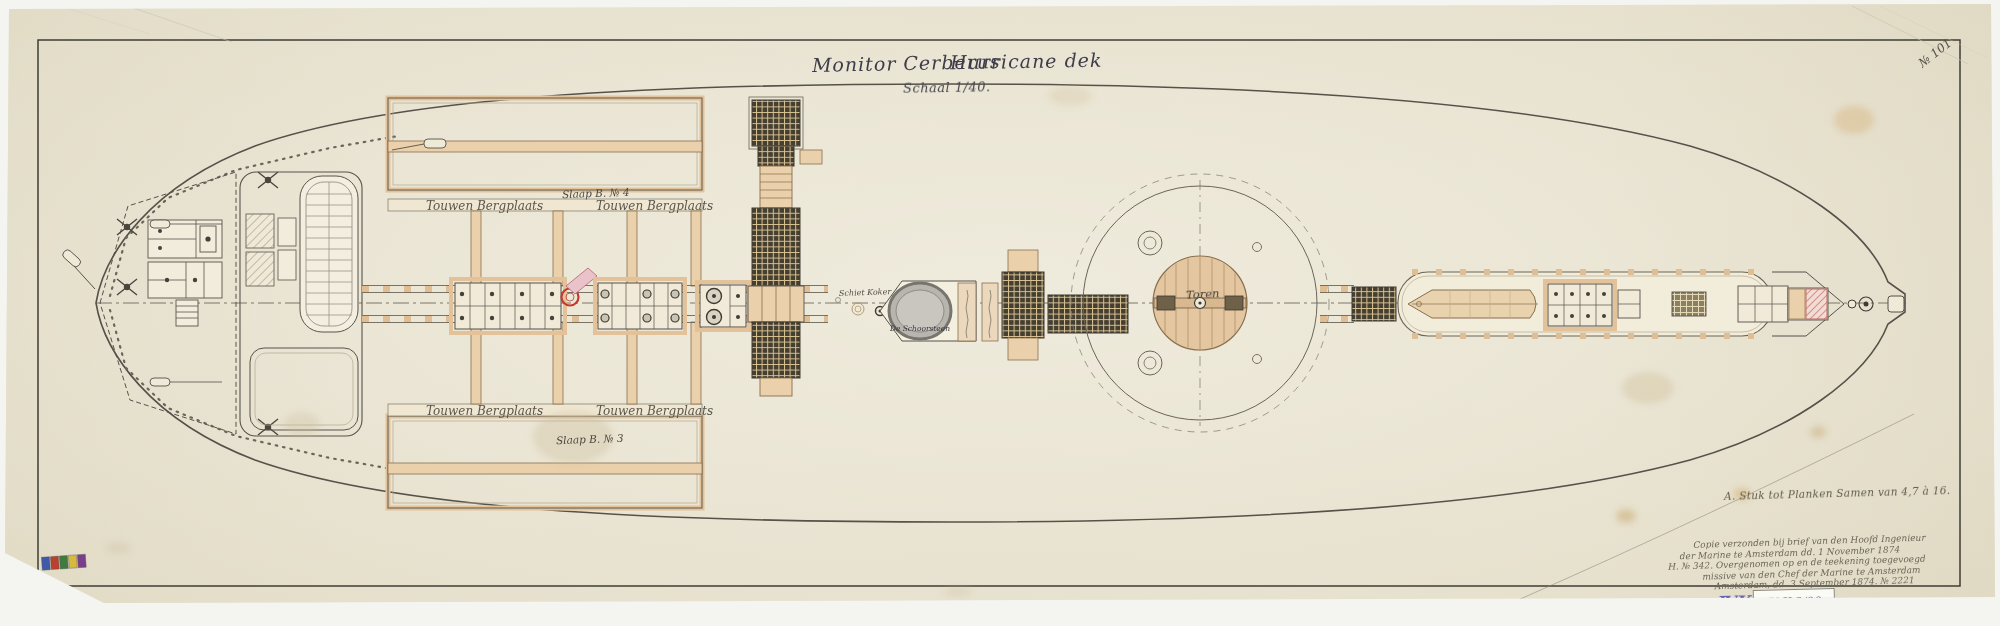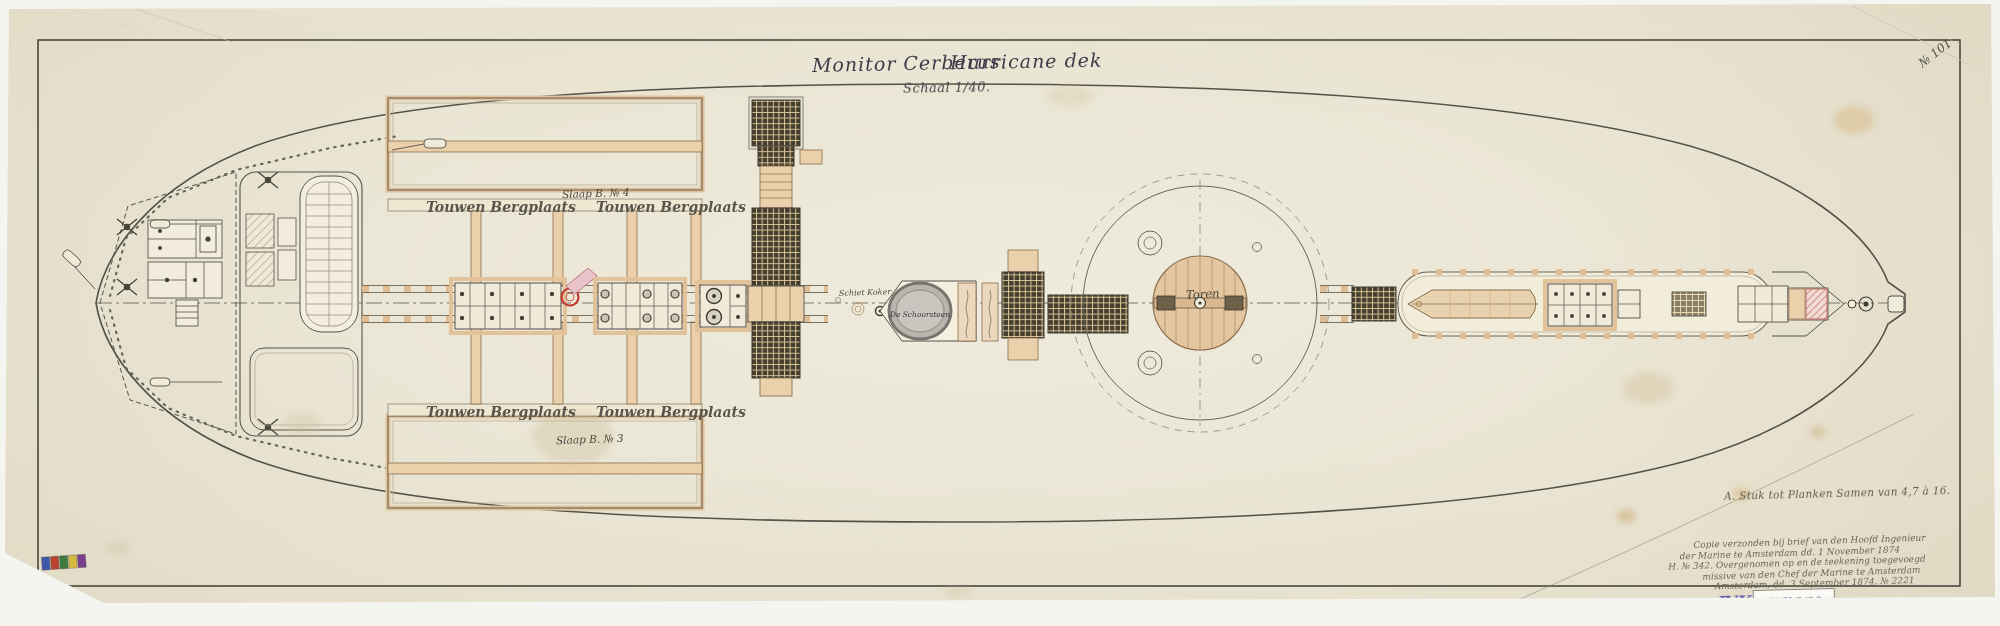--- a/index.html
+++ b/index.html
@@ -19,27 +19,27 @@
   }
   svg{position:absolute;left:0;top:0;}
   .txt{position:absolute;color:#45424c;white-space:nowrap;pointer-events:none;}
   .hand{font-style:italic;}
   .title-ship{left:812px;top:52px;font-size:19px;letter-spacing:1px;transform:rotate(-1.2deg);color:#3e3c48;}
   .title-sheet{left:950px;top:50px;font-size:19px;letter-spacing:1px;transform:rotate(-1deg);color:#3e3c48;}
   .title-scale{left:903px;top:80px;font-size:13px;letter-spacing:.5px;transform:rotate(-1deg);color:#4a4850;}
   .corner-no{left:1916px;top:46px;font-size:12px;transform:rotate(-38deg);color:#55524a;}
   .slaap-top{left:562px;top:187px;font-size:10.5px;transform:rotate(-2deg);color:#4a473f;}
   .slaap-bottom{left:556px;top:433px;font-size:10.5px;transform:rotate(-2deg);color:#4a473f;}
-  .beam-label{font-size:14px;color:#5a564c;font-style:italic;width:110px;text-align:center;font-weight:bold;}
+  .beam-label{font-size:12px;color:#5a564c;font-style:italic;width:110px;text-align:center;}
   .bl-1{left:426px;top:199px;}
   .bl-2{left:596px;top:199px;}
   .bl-3{left:426px;top:404px;}
   .bl-4{left:596px;top:404px;}
   .schietkoker{left:839px;top:288px;font-size:8px;transform:rotate(-2deg);color:#4e4a42;}
-  .schoorsteen{left:887px;top:310px;width:66px;text-align:center;font-size:7.5px;color:#38363f;}
+  .schoorsteen{left:887px;top:324px;width:66px;text-align:center;font-size:7.5px;color:#38363f;}
   .toren{left:1186px;top:287px;font-size:11.5px;transform:rotate(-3deg);color:#45423a;}
   .material-note{left:1724px;top:487px;font-size:10.5px;color:#615c4e;transform:rotate(-1.5deg);letter-spacing:.3px;}
   .copy-note{left:1668px;top:536px;width:300px;font-size:9px;line-height:10.5px;color:#6e675a;font-style:italic;transform:rotate(-1.8deg);}
   .copy-note div{white-space:nowrap;}
   .copy-note div:nth-child(1){margin-left:26px;}
   .copy-note div:nth-child(2){margin-left:12px;}
   .copy-note div:nth-child(3){margin-left:0px;}
   .copy-note div:nth-child(4){margin-left:34px;}
   .copy-note div:nth-child(5){margin-left:46px;}
   .stamp-mark{left:1719px;top:592px;font-size:17px;font-weight:bold;color:#5a55b0;opacity:.9;transform:rotate(-2deg);font-style:normal;}

